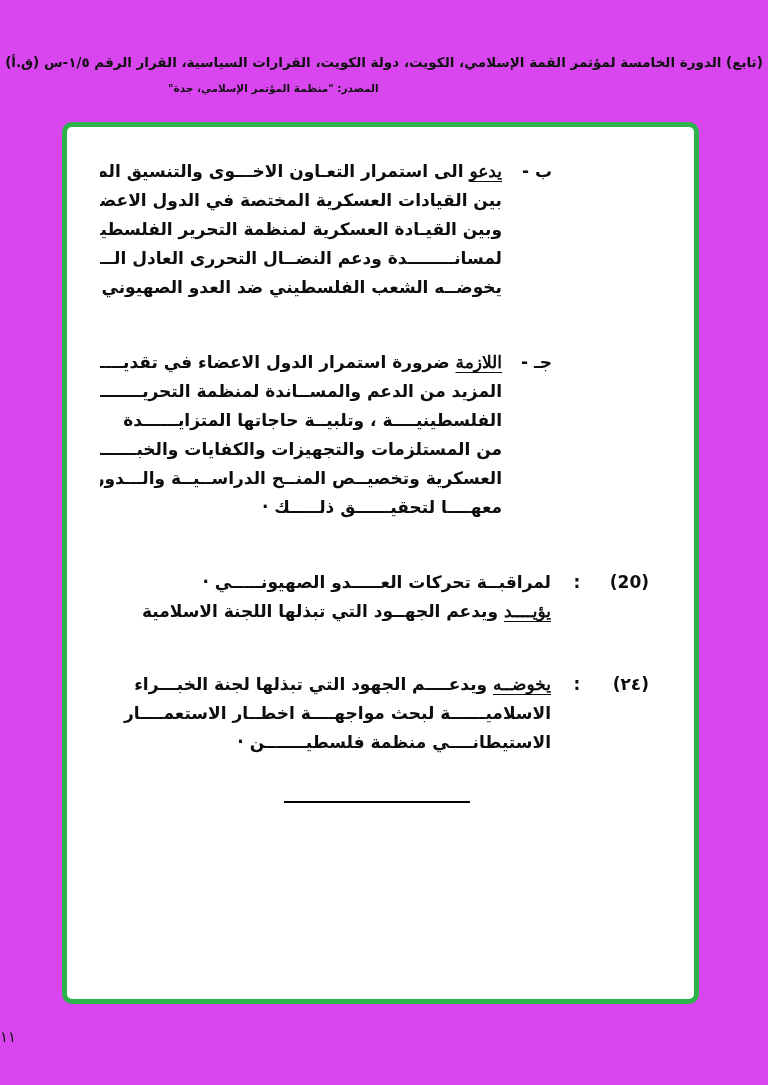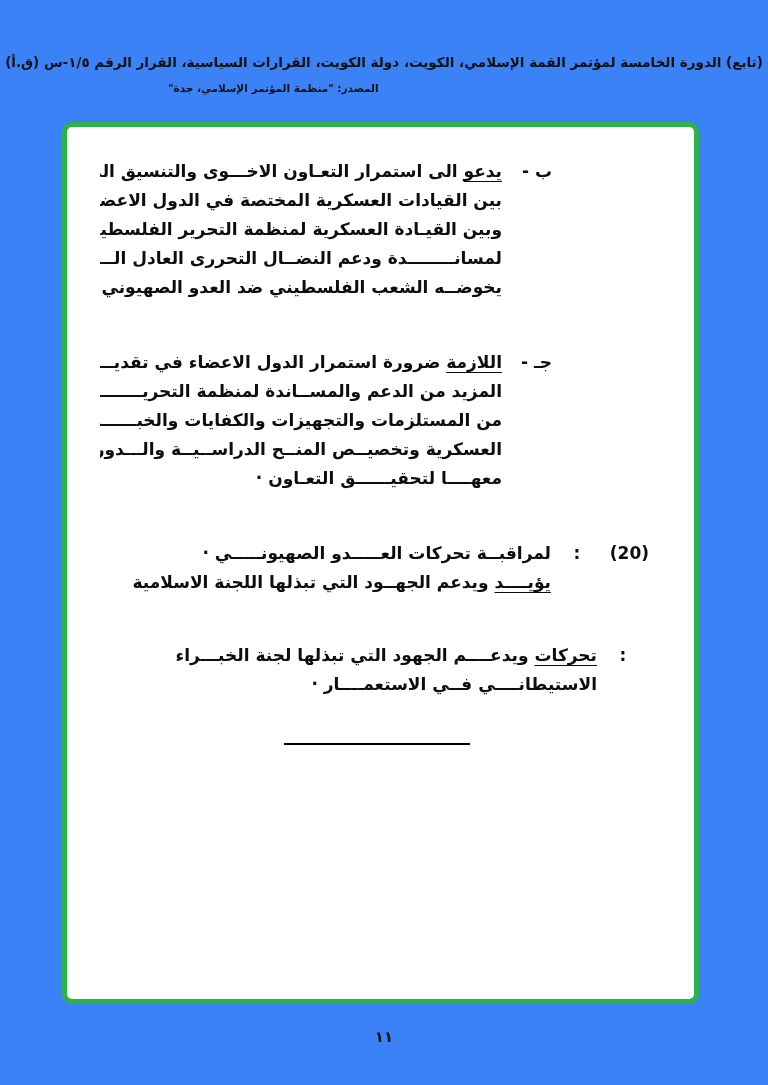--- a/index.html
+++ b/index.html
@@ -6,21 +6,21 @@
   * { margin: 0; padding: 0; box-sizing: border-box; }
   html, body { background: #e9e9e9; }
   body {
     width: 768px; height: 1085px;
     position: relative;
     font-family: "DejaVu Sans", sans-serif;
     color: #111;
   }
   .page {
     position: absolute; inset: 0;
-    background: #3b82f6;
+    background: #d946ef;
     overflow: hidden;
   }
   
   .header-line1 {
     position: absolute; top: 54px; left: 0; right: 0;
     text-align: center;
     direction: rtl;
     font-size: 13.5px;
     font-weight: bold;
     letter-spacing: 0;
@@ -55,39 +55,39 @@
     margin-bottom: 46px;
   }
   .marker { width: 50px; flex: none; line-height: 29px; }
   .ptext { width: 402px; }
   .line {
     line-height: 29px;
     text-align: right;
     white-space: nowrap;
     overflow: hidden;
   }
-  .u { text-decoration: underline; text-underline-offset: 4px; }
+  .u { text-decoration: underline; text-underline-offset: 4px; font-family: Liberation Serif, serif; }
   .item {
     display: flex;
     margin-bottom: 44px;
   }
   .item-number { width: 46px; flex: none; line-height: 29px; }
   .item-colon { width: 52px; flex: none; text-align: center; line-height: 29px; }
   .item-text { width: 430px; }
   .end-rule {
     width: 186px;
     border-top: 2px solid #000;
     margin: 38px auto 0 auto;
   }
   
   .page-number {
     position: absolute; top: 1028px; left: 0; right: 0;
-    text-align: center;
+    text-align: left;
     font-size: 15px;
-    font-weight: bold;
+    font-weight: normal;
     direction: rtl;
   }
 </style>
 </head>
 <body>
 
 <div class="page">
 
   <div class="header-line1">(تابع) الدورة الخامسة لمؤتمر القمة الإسلامي، الكويت، دولة الكويت، القرارات السياسية، القرار الرقم ١/٥-س (ق.أ)</div>
 
@@ -105,40 +105,43 @@
           <div class="line">لمسانــــــــدة ودعم النضــال التحررى العادل الــــذى</div>
           <div class="line">يخوضــه الشعب الفلسطيني ضد العدو الصهيوني ·</div>
         </div>
       </div>
 
       <div class="para">
         <div class="marker">جـ -</div>
         <div class="ptext">
           <div class="line"><span class="u">اللازمة</span><span> ضرورة استمرار الدول الاعضاء في تقديــــــم</span></div>
           <div class="line">المزيد من الدعم والمســاندة لمنظمة التحريــــــــر</div>
+          <div class="line">الفلسطينيــــة ، وتلبيــة حاجاتها المتزايــــــدة</div>
           <div class="line">من المستلزمات والتجهيزات والكفايات والخبــــــرات</div>
           <div class="line">العسكرية وتخصيــص المنــح الدراســيــة والـــدورات</div>
-          <div class="line">معهــــا لتحقيــــــق التعـاون ·</div>
+          <div class="line">معهــــا لتحقيــــــق ذلـــــك ·</div>
         </div>
       </div>
 
       <div class="item">
         <div class="item-number">(20)</div>
         <div class="item-colon">:</div>
         <div class="item-text">
           <div class="line">لمراقبــة تحركات العـــــدو الصهيونـــــي ·</div>
           <div class="line"><span class="u">يؤيــــد</span><span> ويدعم الجهــود التي تبذلها اللجنة الاسلامية</span></div>
         </div>
       </div>
 
       <div class="item">
+        <div class="item-number">(٢٤)</div>
         <div class="item-colon">:</div>
         <div class="item-text">
-          <div class="line"><span class="u">تحركات</span><span> ويدعــــم الجهود التي تبذلها لجنة الخبـــراء</span></div>
-          <div class="line">الاستيطانــــي فــي الاستعمــــار ·</div>
+          <div class="line"><span class="u">يخوضــه</span><span> ويدعــــم الجهود التي تبذلها لجنة الخبـــراء</span></div>
+          <div class="line">الاسلاميــــــة لبحث مواجهــــة اخطــار الاستعمــــار</div>
+          <div class="line">الاستيطانــــي منظمة فلسطيـــــــن ·</div>
         </div>
       </div>
 
       <div class="end-rule"></div>
 
     </div>
   </div>
 
   <div class="page-number">١١</div>
 

